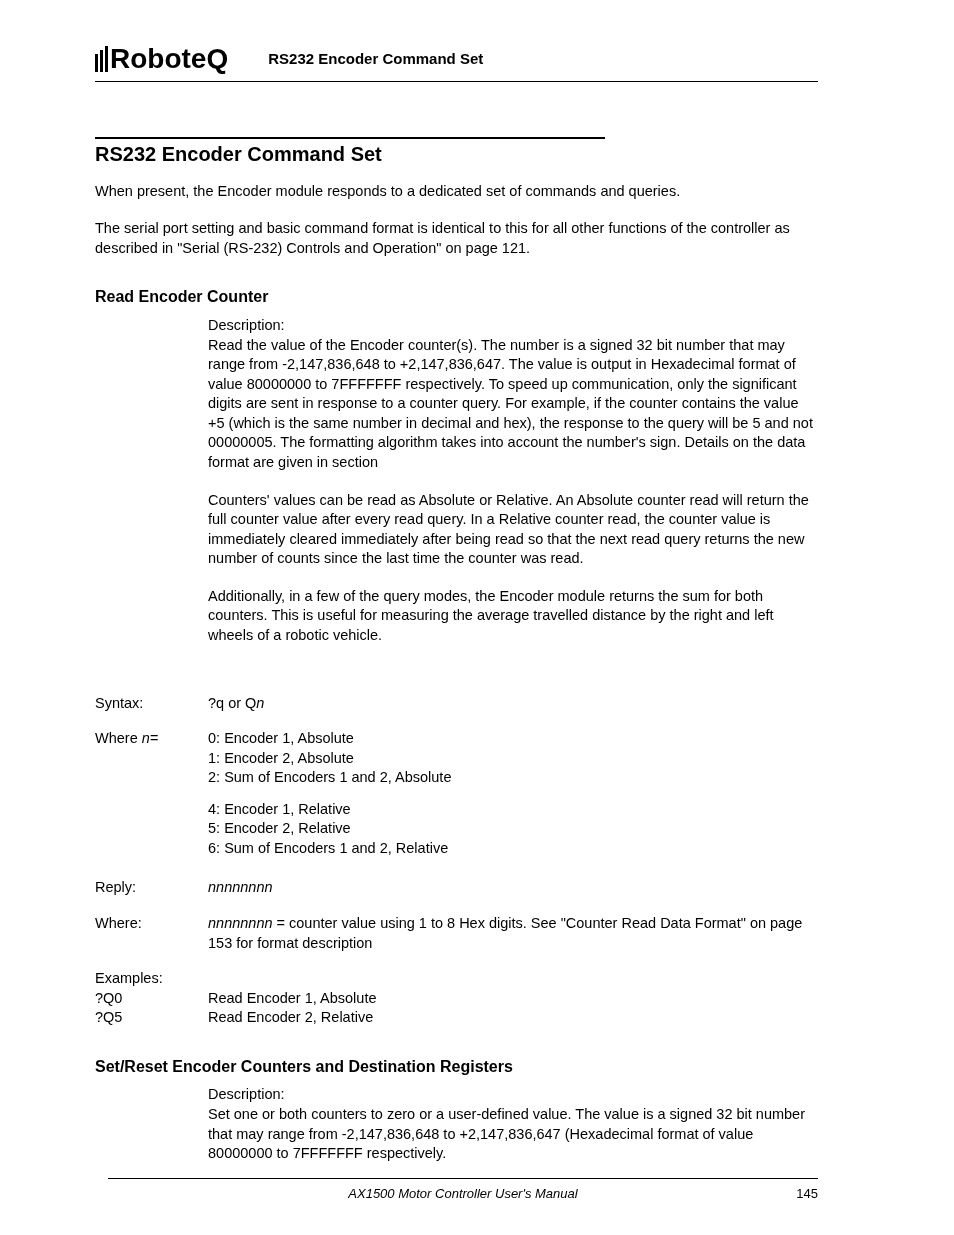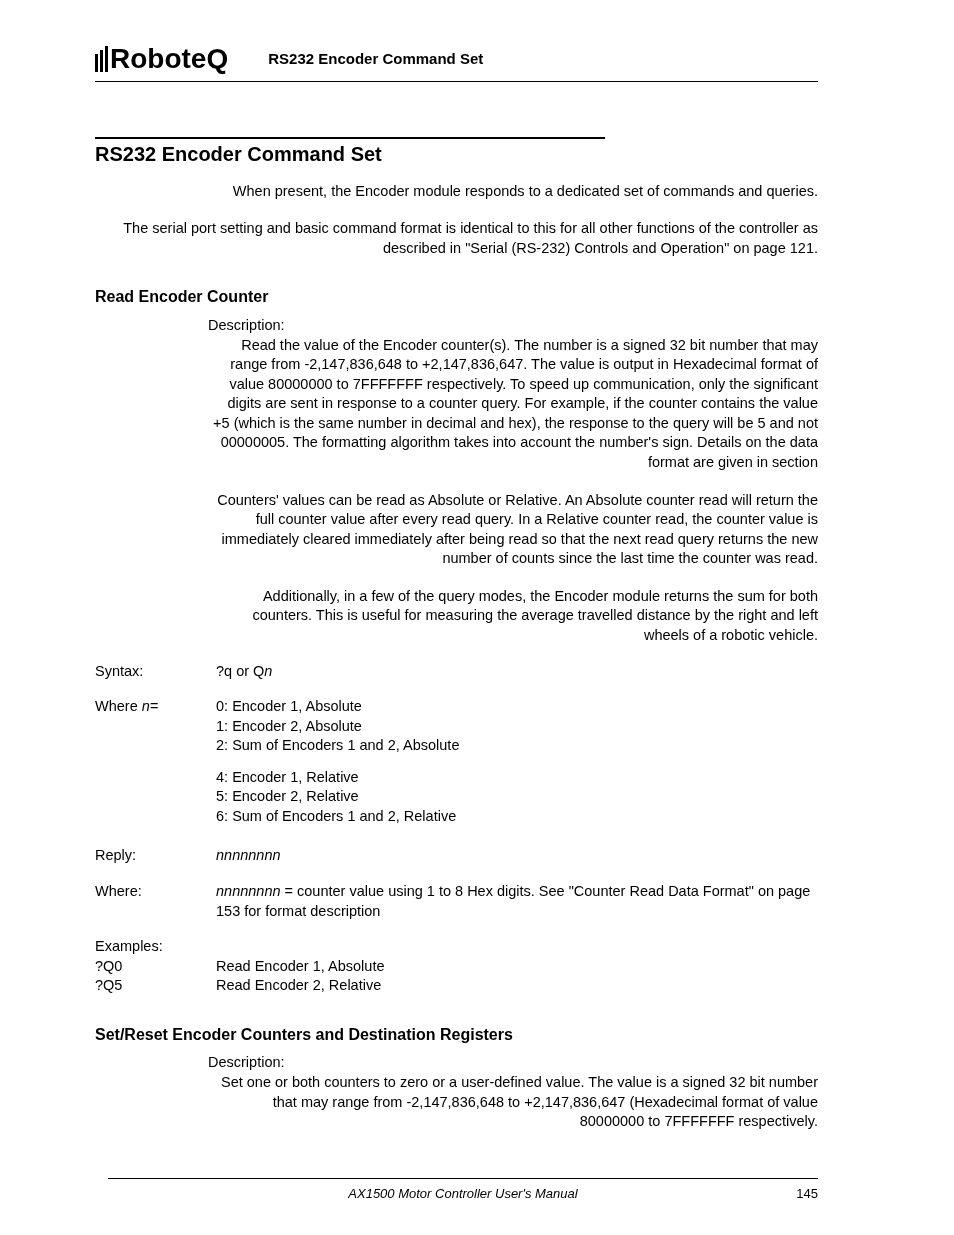--- a/index.html
+++ b/index.html
@@ -69,26 +69,24 @@
     font-family: Arial, Helvetica, sans-serif;
     font-weight: 900;
     font-size: 16px;
     margin: 28px 0 8px 0;
   }
   .indent1 {
     margin-left: 113px;
   }
   .para {
     margin: 0 0 18px 0;
-    text-align: right;
   }
   .defrow {
     display: flex;
     margin: 0 0 4px 0;
-    gap: 8px;
   }
   .defrow .label {
     width: 113px;
     flex: none;
   }
   .defrow .val {
     flex: 1;
   }
   .block {
     margin-bottom: 16px;
@@ -137,21 +135,21 @@
 
   <div class="indent1 para">When present, the Encoder module responds to a dedicated set of commands and queries.</div>
   <div class="indent1 para">The serial port setting and basic command format is identical to this for all other functions of the controller as described in "Serial (RS-232) Controls and Operation" on page 121.</div>
 
   <div class="h2">Read Encoder Counter</div>
 
   <div class="indent1">
     <div>Description:</div>
     <div class="para" style="margin-bottom:18px">Read the value of the Encoder counter(s). The number is a signed 32 bit number that may range from -2,147,836,648 to +2,147,836,647. The value is output in Hexadecimal format of value 80000000 to 7FFFFFFF respectively. To speed up communication, only the significant digits are sent in response to a counter query. For example, if the counter contains the value +5 (which is the same number in decimal and hex), the response to the query will be 5 and not 00000005. The formatting algorithm takes into account the number's sign. Details on the data format are given in section</div>
     <div class="para">Counters' values can be read as Absolute or Relative. An Absolute counter read will return the full counter value after every read query. In a Relative counter read, the counter value is immediately cleared immediately after being read so that the next read query returns the new number of counts since the last time the counter was read.</div>
-    <div class="para" style="margin-bottom:16px">Additionally, in a few of the query modes, the Encoder module returns the sum for both counters. This is useful for measuring the average travelled distance by the right and left wheels of a robotic vehicle.</div>
+    <div class="para" style="margin-bottom:48px">Additionally, in a few of the query modes, the Encoder module returns the sum for both counters. This is useful for measuring the average travelled distance by the right and left wheels of a robotic vehicle.</div>
   </div>
 
   <div class="indent1 defrow block">
     <div class="label">Syntax:</div>
     <div class="val">
       <b>?q or Q</b><b><i>n</i></b>
     </div>
   </div>
 
   <div class="indent1 defrow">

